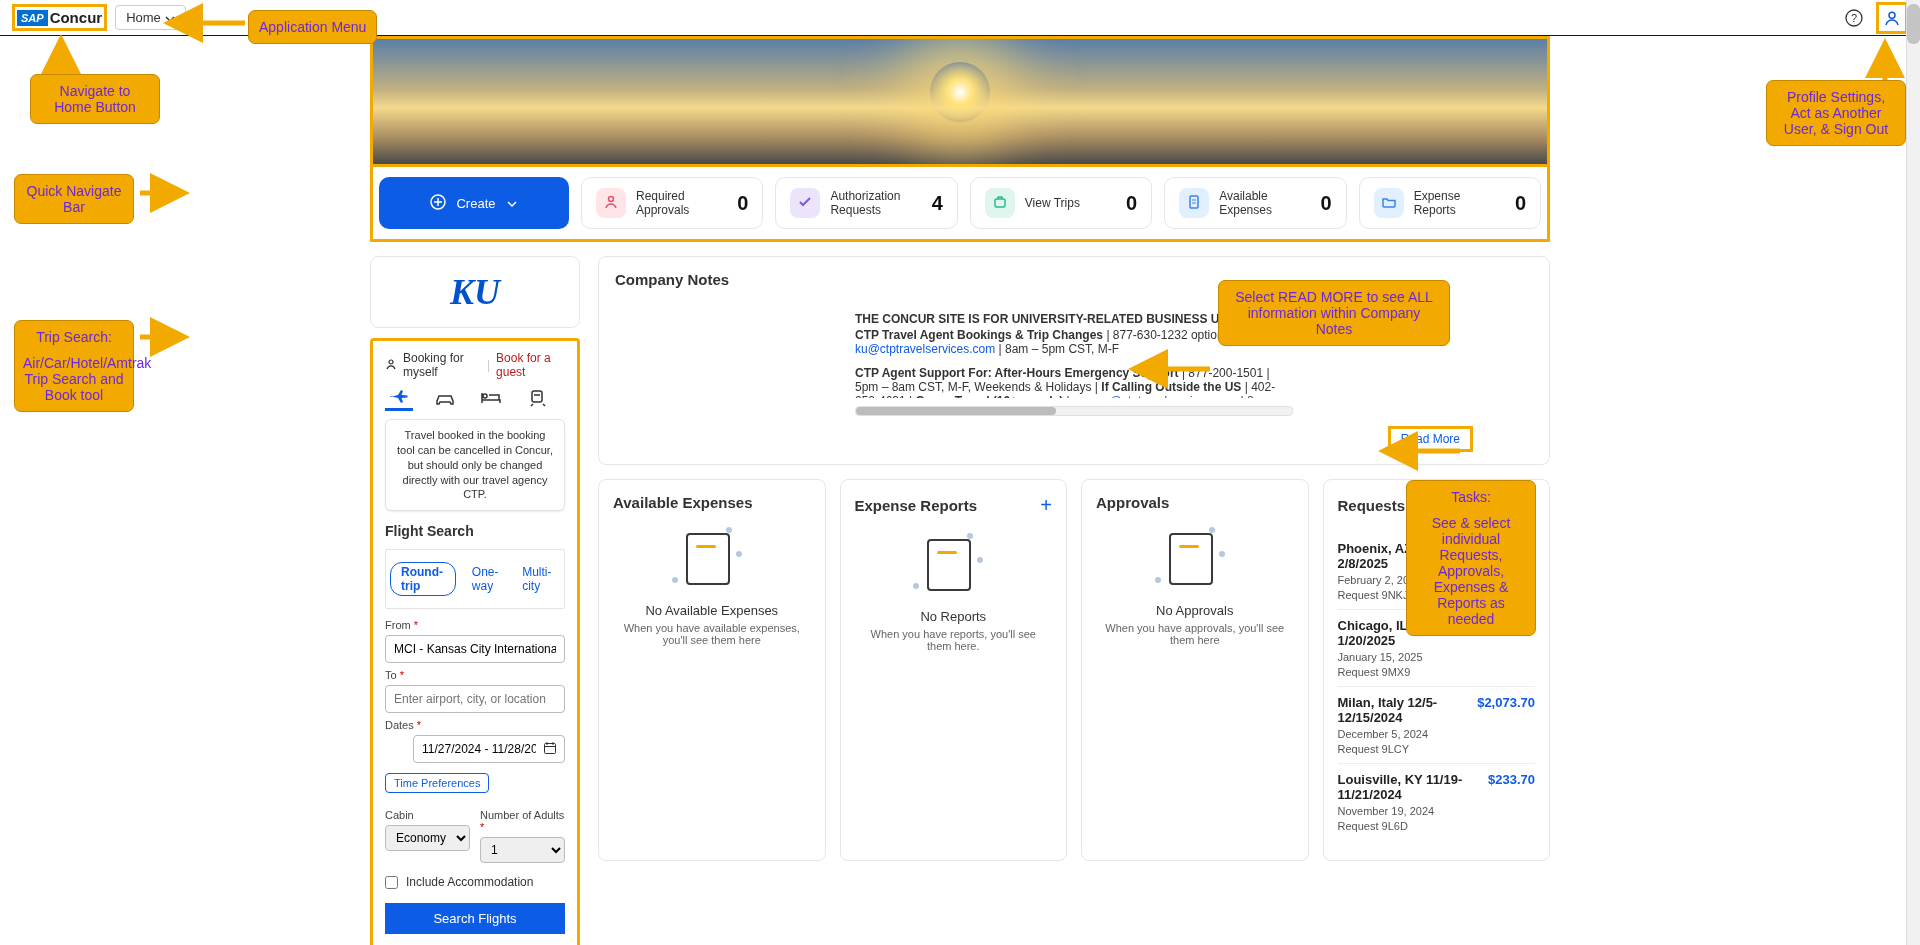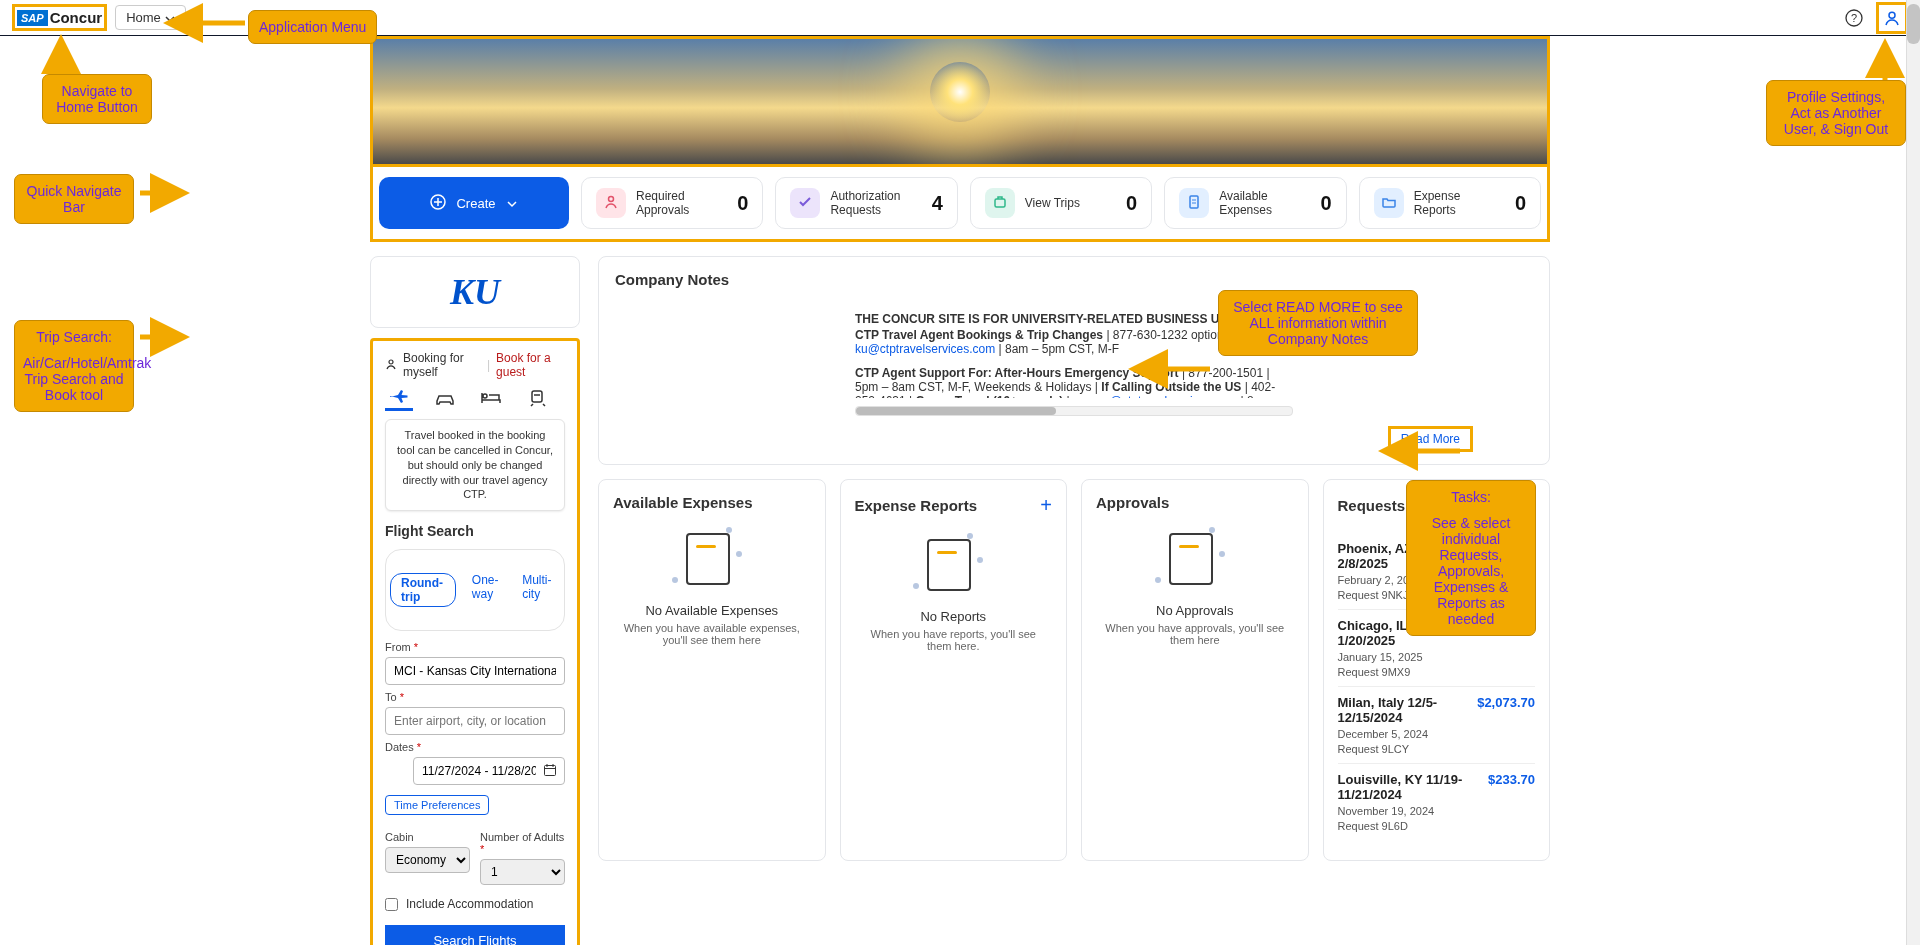--- a/index.html
+++ b/index.html
@@ -40,21 +40,21 @@
 .trip-card { background:#fff; border:3px solid #F2A900; border-radius:4px; padding: 10px 12px 14px; }
 .booking-row { display:flex; align-items:center; gap:6px; font-size:12px; margin-bottom:10px;}
 .booking-row .booking-self { color:#333; }
 .booking-row .book-guest { color:#b91c1c; cursor:pointer; }
 .pipe { color:#ccc; }
 .travel-tabs { display:flex; gap: 18px; margin-bottom:8px; }
 .travel-tabs .ticon { width:28px; height:22px; display:flex; align-items:center; justify-content:center; cursor:pointer; padding-bottom:4px; }
 .travel-tabs .active { border-bottom: 3px solid #0C5CE6; }
 .info-box { background:#fff; border:1px solid #e3e3e3; border-radius:6px; padding:8px 10px; font-size:11px; text-align:center; color:#333; line-height:1.35; box-shadow: 0 1px 2px rgba(0,0,0,.08); margin-bottom:12px;}
 .section-title { font-weight:700; font-size:14px; margin: 4px 0 10px;}
-.trip-type-tabs { display:flex; gap:16px; border:1px solid #e3e3e3; border-radius:16px; padding:23px 8px; font-size:12px; margin-bottom:10px;}
+.trip-type-tabs { display:flex; gap:16px; border:1px solid #e3e3e3; border-radius:2px; padding:12px 8px; font-size:12px; margin-bottom:10px;align-items:center;}
 .trip-type-tabs span { cursor:pointer; }
 .trip-type-tabs .sel { color:#0C5CE6; font-weight:600; border:1px solid #0C5CE6; padding:2px 10px; border-radius:12px; margin-left:-4px;}
 .field-label { font-size:11px; color:#444; margin-top:6px;}
 .req { color:#c00; }
 .input { width:100%; border:1px solid #bbb; border-radius:4px; padding:6px 8px; font-size:12px; margin-top:4px;}
 .time-pref { display:inline-block; border:1px solid #0C5CE6; color:#0C5CE6; font-size:11px; padding:3px 8px; border-radius:4px; margin-top:10px; cursor:pointer;}
 .bottom-row { display:flex; gap:10px; margin-top:10px;}
 .select { border:1px solid #bbb; border-radius:4px; padding:4px 6px; font-size:12px; margin-top:4px; width:100%;}
 .checkbox-row { display:flex; align-items:center; gap:8px; margin-top:12px; font-size:12px; cursor:pointer;}
 .search-btn { width:100%; background:#0C5CE6; color:#fff; text-align:center; padding:8px; border-radius:0; margin-top:14px; cursor:pointer; font-size:13px;}
@@ -131,21 +131,21 @@
       <div class="icon-btn">
         <svg width="18" height="18" viewBox="0 0 18 18">
             <circle cx="9" cy="6.2" r="3" stroke="#0C5CE6" stroke-width="1.5" fill="none"></circle>
             <path d="M3 16c1-3.5 4-5 6-5s5 1.5 6 5" stroke="#0C5CE6" stroke-width="1.5" fill="none"></path>
           </svg>
       </div>
     </div>
   </div>
 </div>
 
-<div class="callout" style="left:30px; top:74px; width:110px;margin-left:12px;">Navigate to Home Button</div>
+<div class="callout" style="left:30px; top:74px; width:130px;">Navigate to Home Button</div>
 <div class="callout" style="left:248px; top:10px;">Application Menu</div>
 <div class="arrow" style="left:165px; top:14px;">
   <svg width="80" height="18">
       <defs>
         <marker id="ah1" markerWidth="8" markerHeight="8" refX="6" refY="4" orient="auto">
           <path d="M0,0 L8,4 L0,8 Z" fill="#F2A900"></path>
         </marker>
       </defs>
       <line x1="80" y1="9" x2="8" y2="9" stroke="#F2A900" stroke-width="5" marker-end="url(#ah1)"></line>
     </svg>
@@ -190,21 +190,21 @@
   <svg width="48" height="18">
       <defs>
         <marker id="ah5" markerWidth="8" markerHeight="8" refX="6" refY="4" orient="auto">
           <path d="M0,0 L8,4 L0,8 Z" fill="#F2A900"></path>
         </marker>
       </defs>
       <line x1="0" y1="9" x2="40" y2="9" stroke="#F2A900" stroke-width="5" marker-end="url(#ah5)"></line>
     </svg>
 </div>
 
-<div class="callout" style="left:1218px; top:290px; width:200px;">Select READ MORE to see ALL information within Company Notes</div>
+<div class="callout" style="left:1218px; top:280px; width:232px;">Select READ MORE to see ALL information within Company Notes</div>
 <div class="arrow" style="left:1130px; top:360px;">
   <svg width="80" height="18">
       <defs>
         <marker id="ah6" markerWidth="8" markerHeight="8" refX="6" refY="4" orient="auto">
           <path d="M0,0 L8,4 L0,8 Z" fill="#F2A900"></path>
         </marker>
       </defs>
       <line x1="80" y1="9" x2="8" y2="9" stroke="#F2A900" stroke-width="5" marker-end="url(#ah6)"></line>
     </svg>
 </div>

